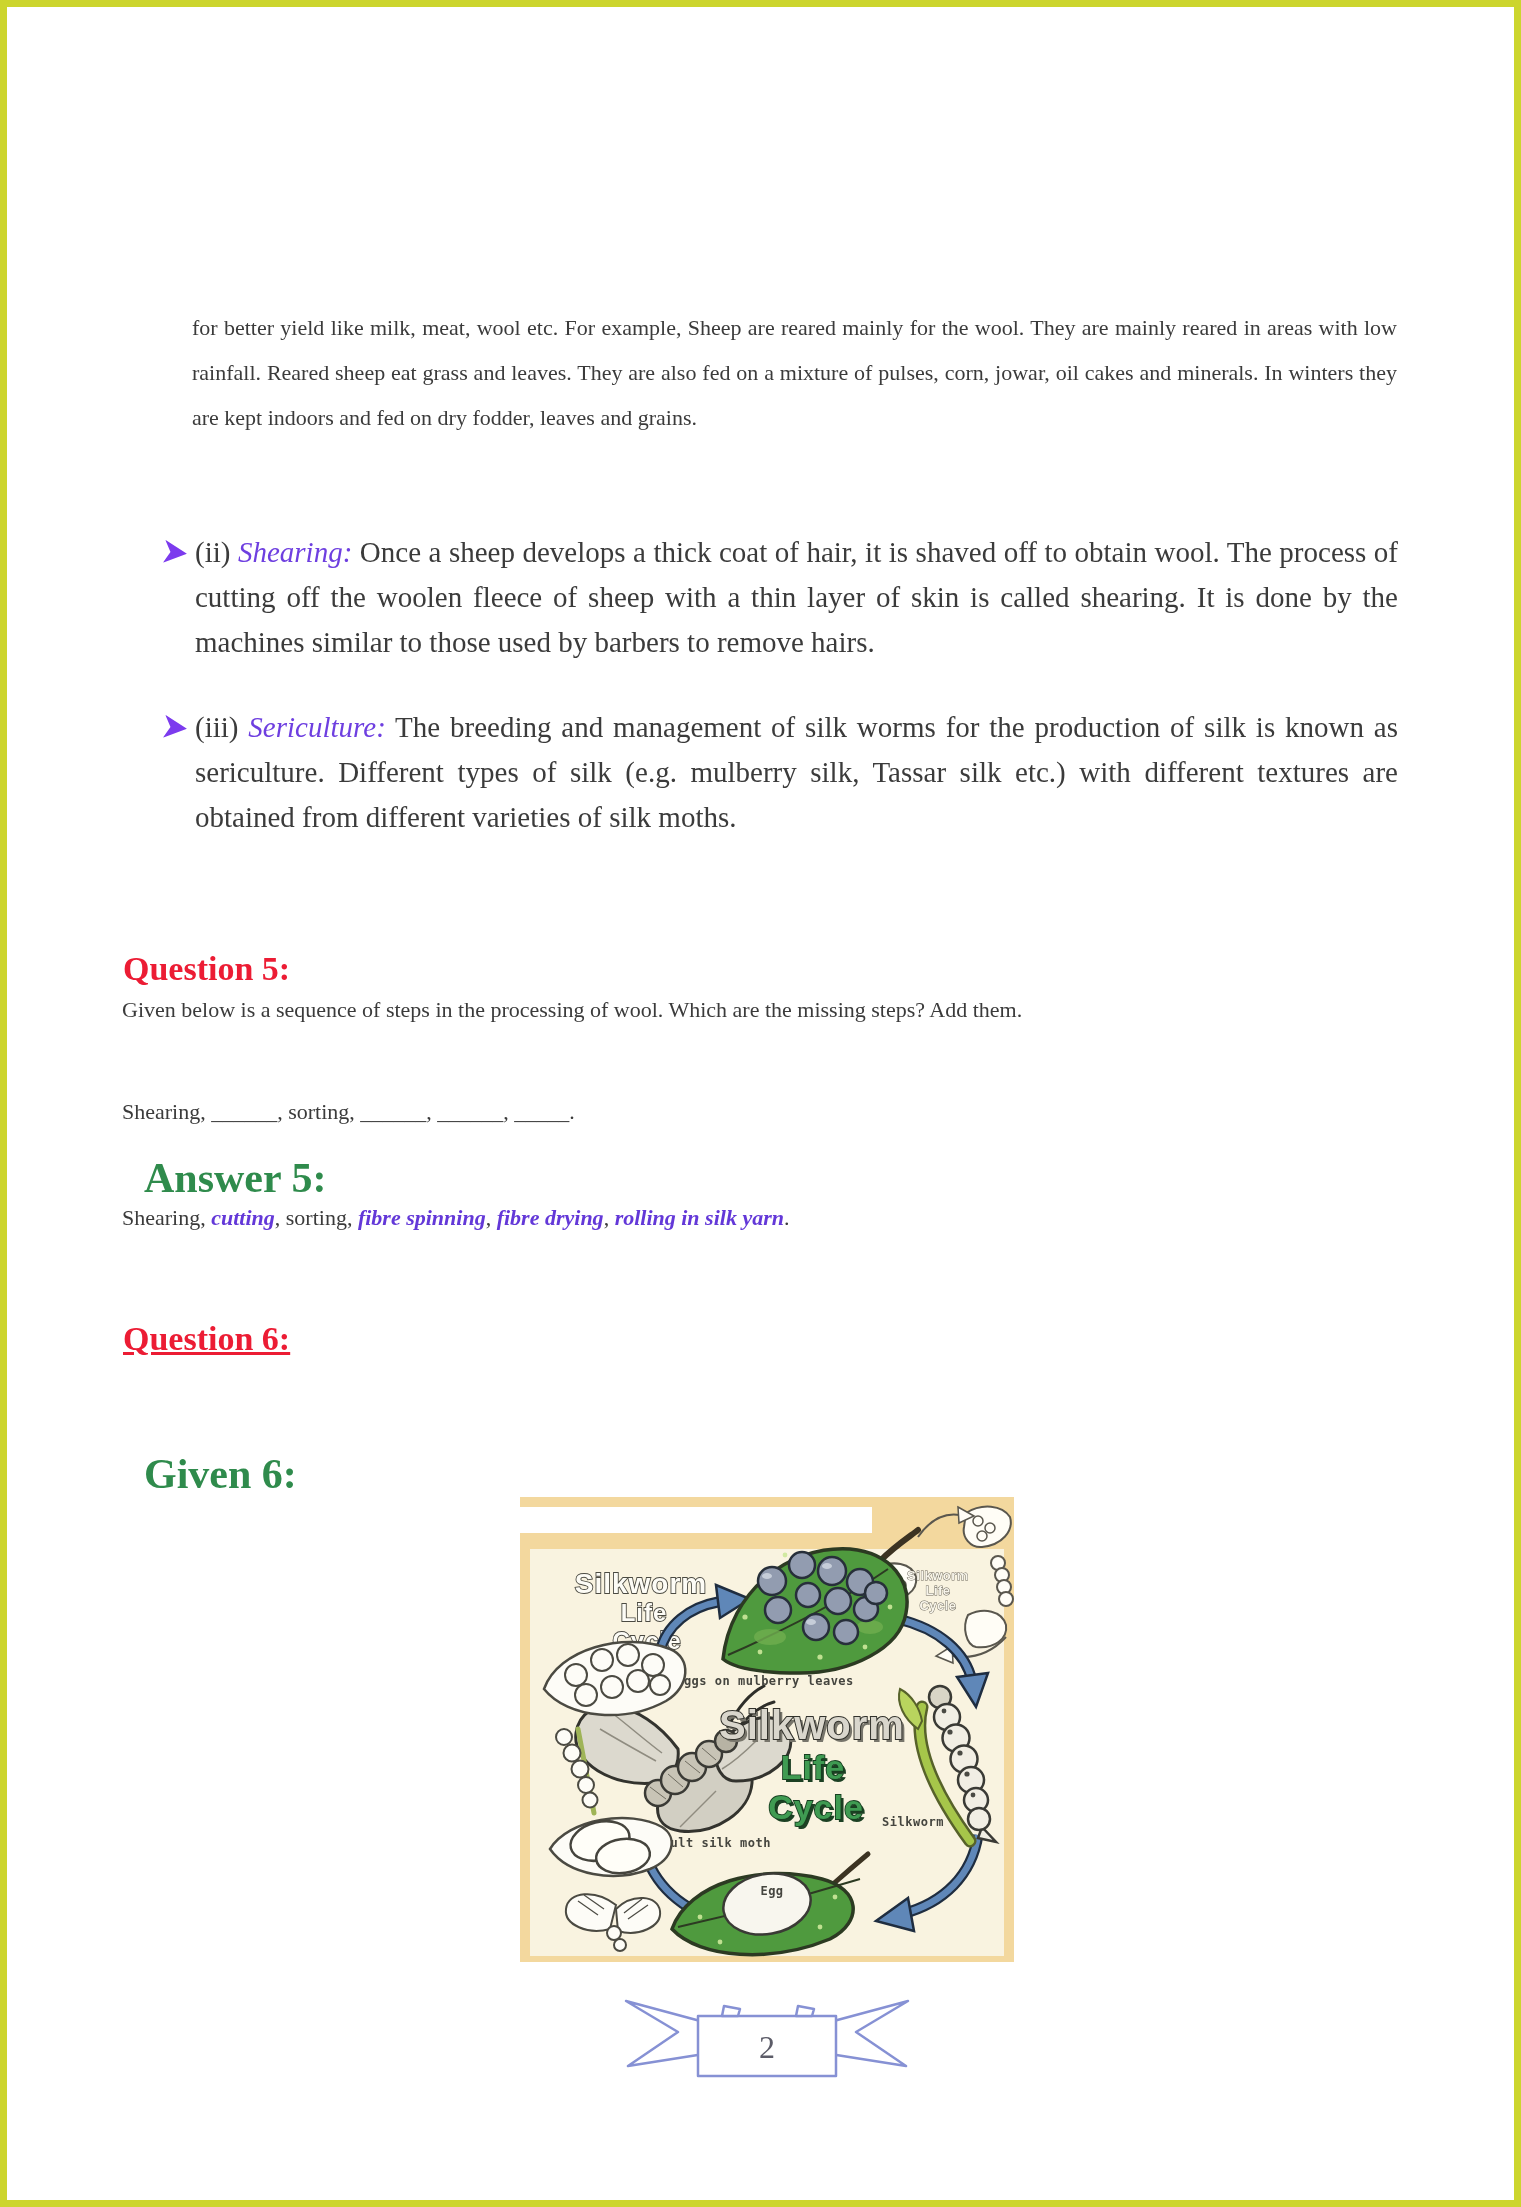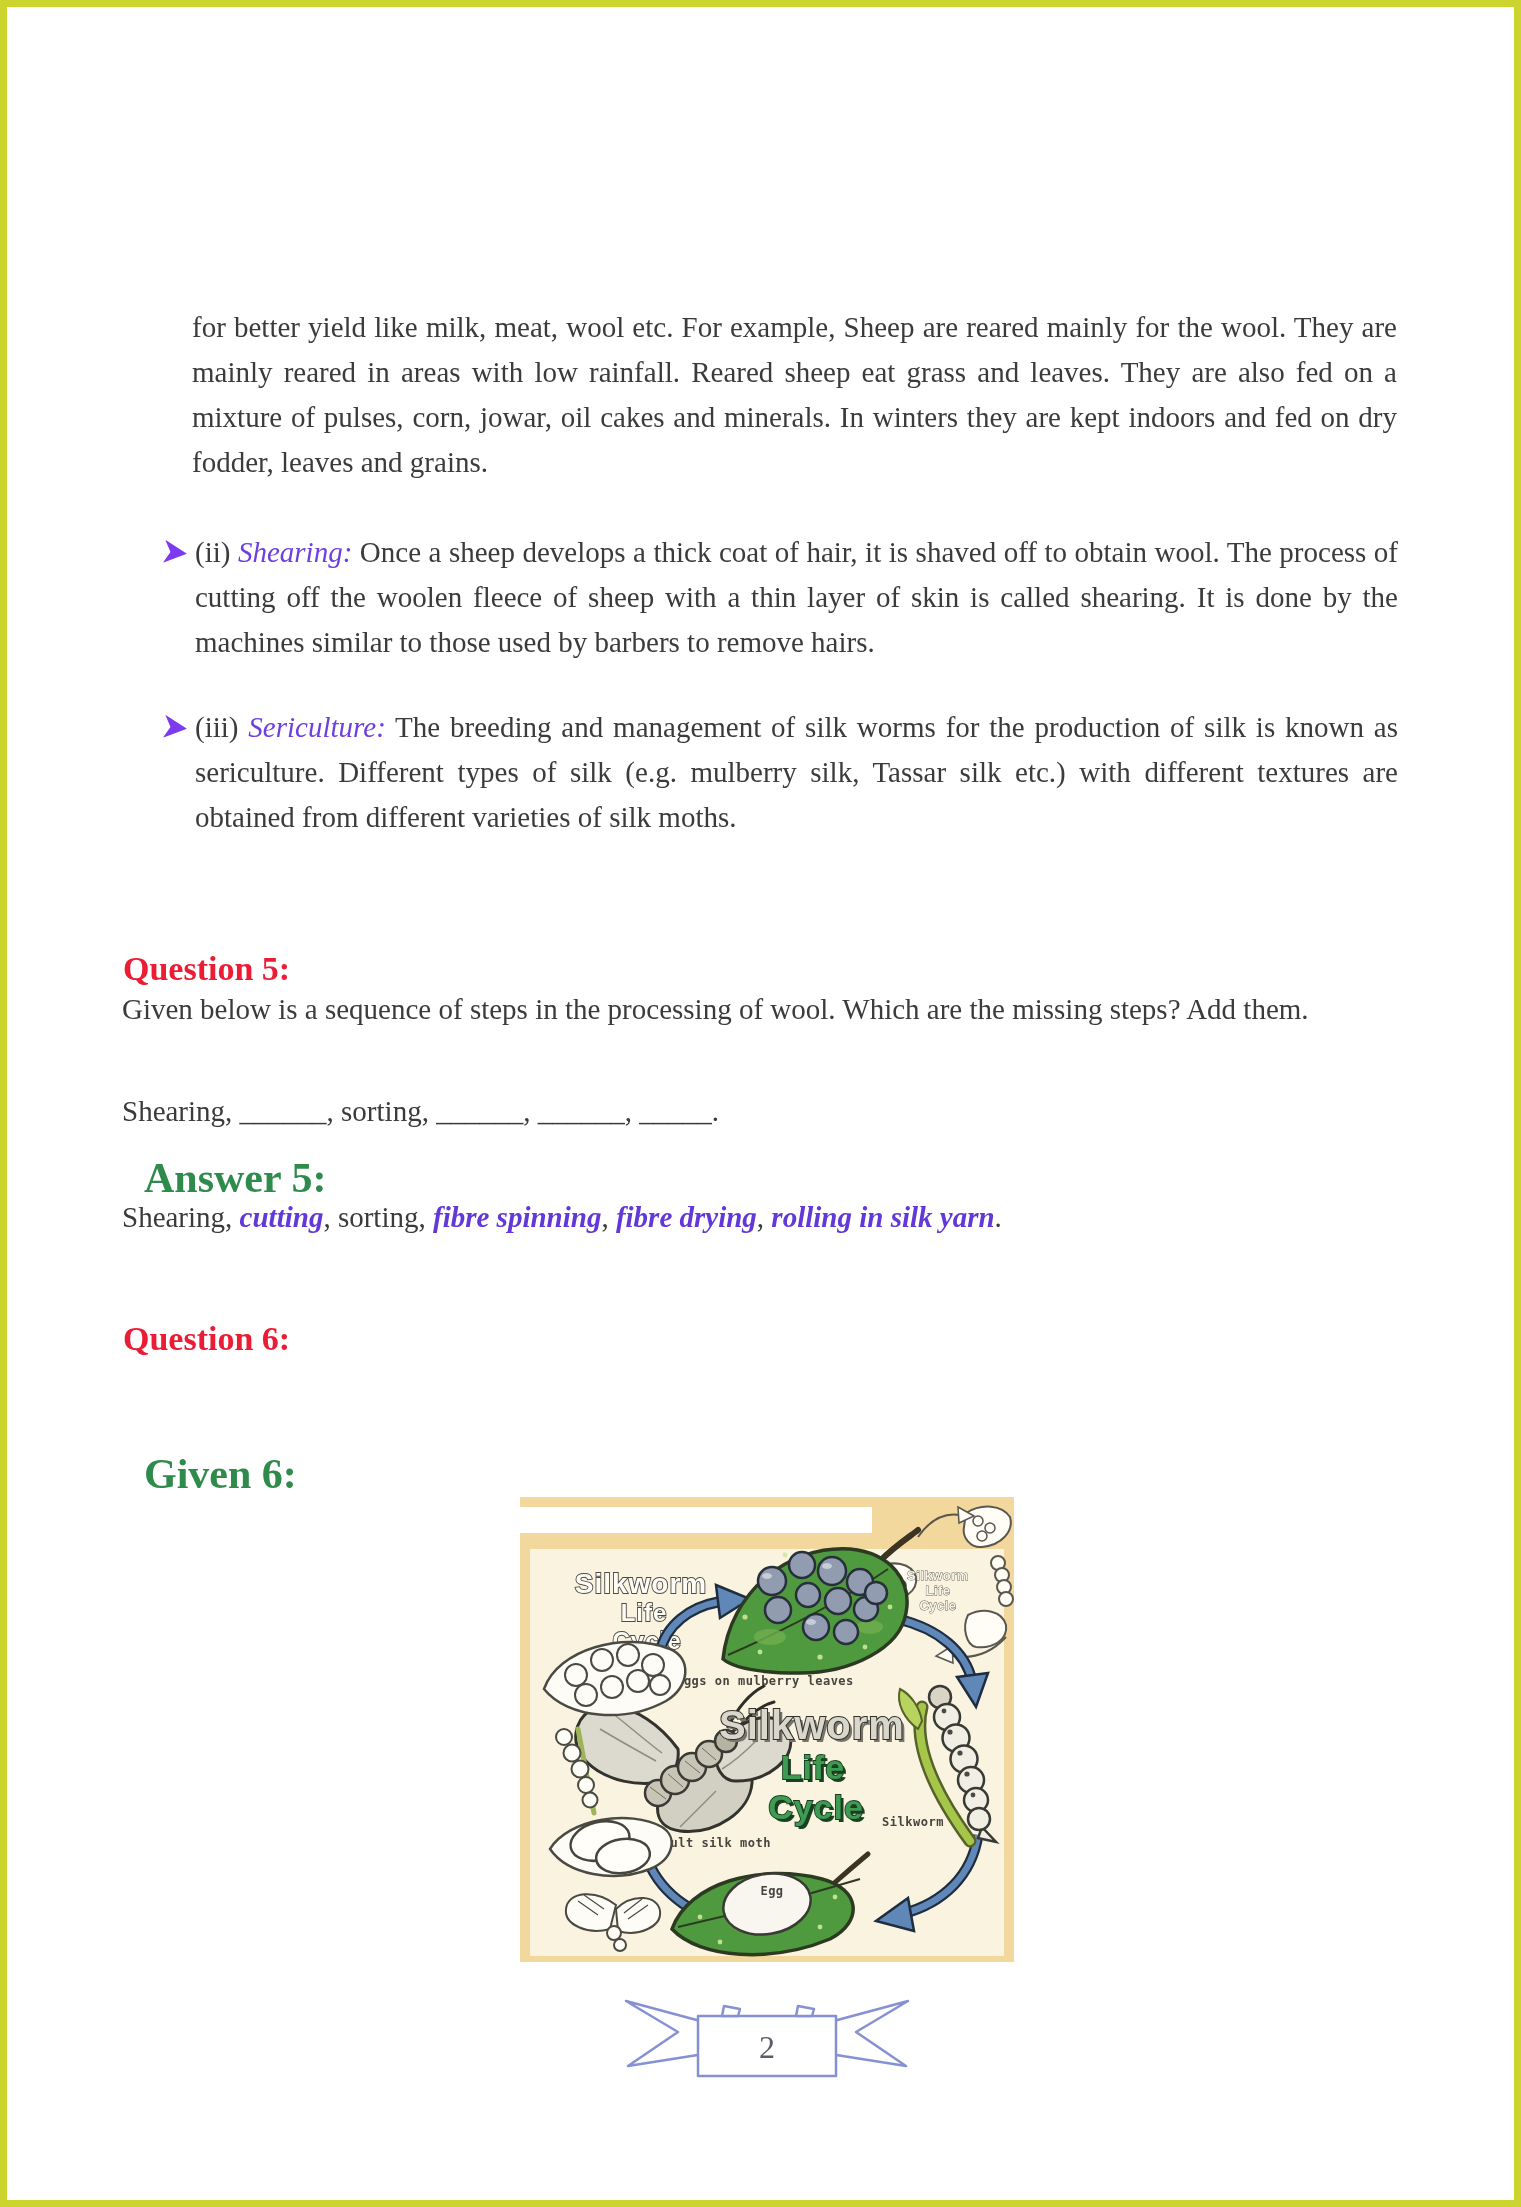--- a/index.html
+++ b/index.html
@@ -1,19 +1,19 @@
 <!DOCTYPE html>
 <html><head>
 <meta charset="utf-8">
 <style>
   html,body{margin:0;padding:0;background:#ffffff;}
   .page{position:relative;width:1521px;height:2207px;background:#ffffff;
         box-sizing:border-box;border:7px solid #ccd52d;overflow:hidden;
         font-family:"Liberation Serif",serif;}
-  .para{position:absolute;font-size:29px;line-height:45px;color:#3b3b3b;
+  .para{position:absolute;font-size:22px;line-height:45px;color:#3b3b3b;
         text-align:justify;}
   .noj{text-align:left;}
   .qhead{position:absolute;font-size:34px;line-height:42px;font-weight:bold;color:#ec1c34;text-align:center;}
   .ahead{position:absolute;font-size:42px;line-height:42px;font-weight:bold;color:#2f8b4c;}
   .purple-term{color:#6e3fe0;font-style:italic;}
   .em-purple{color:#6338d8;font-style:italic;font-weight:bold;}
   .bullet{position:absolute;font-size:29px;line-height:45px;color:#3b3b3b;text-align:justify;}
   .bullet .arrow{position:absolute;left:-31px;top:11px;width:23px;height:23px;
         background:#7c3bee;transform:rotate(6deg);
         clip-path:polygon(0 0,100% 50%,0 100%,28% 50%);}
@@ -40,21 +40,21 @@
 
   <div class="qhead" style="left:116px;top:941px;">Question 5:</div>
   <div class="para" style="left:115px;top:980px;width:1275px;">Given below is a sequence of steps in the processing of wool. Which are the missing steps? Add them.</div>
   <div class="para noj" style="left:115px;top:1082px;width:1275px;">Shearing, ______, sorting, ______, ______, _____.</div>
 
   <div class="ahead" style="left:137px;top:1150px;">Answer 5:</div>
   <div class="para noj" style="left:115px;top:1188px;width:1290px;">
     <span>Shearing, </span><span class="em-purple">cutting</span><span>, sorting, </span><span class="em-purple">fibre spinning</span><span>, </span><span class="em-purple">fibre drying</span><span>, </span><span class="em-purple">rolling in silk yarn</span><span>.</span>
   </div>
 
-  <div class="qhead" style="left:116px;top:1311px;">Question 6:</div>
+  <div class="qhead" style="left:116px;top:1311px;text-decoration:underline;">Question 6:</div>
 
   <div class="ahead" style="left:137px;top:1446px;">Given 6:</div>
 
   <div class="figure-wrap">
   <svg viewBox="0 0 494 465" width="494" height="465">
     <rect x="0" y="0" width="494" height="465" fill="#f3d89e"></rect>
     <rect x="0" y="10" width="352" height="26" fill="#ffffff"></rect>
     <rect x="10" y="52" width="474" height="407" fill="#f9f3e0"></rect>
 
     <g>

